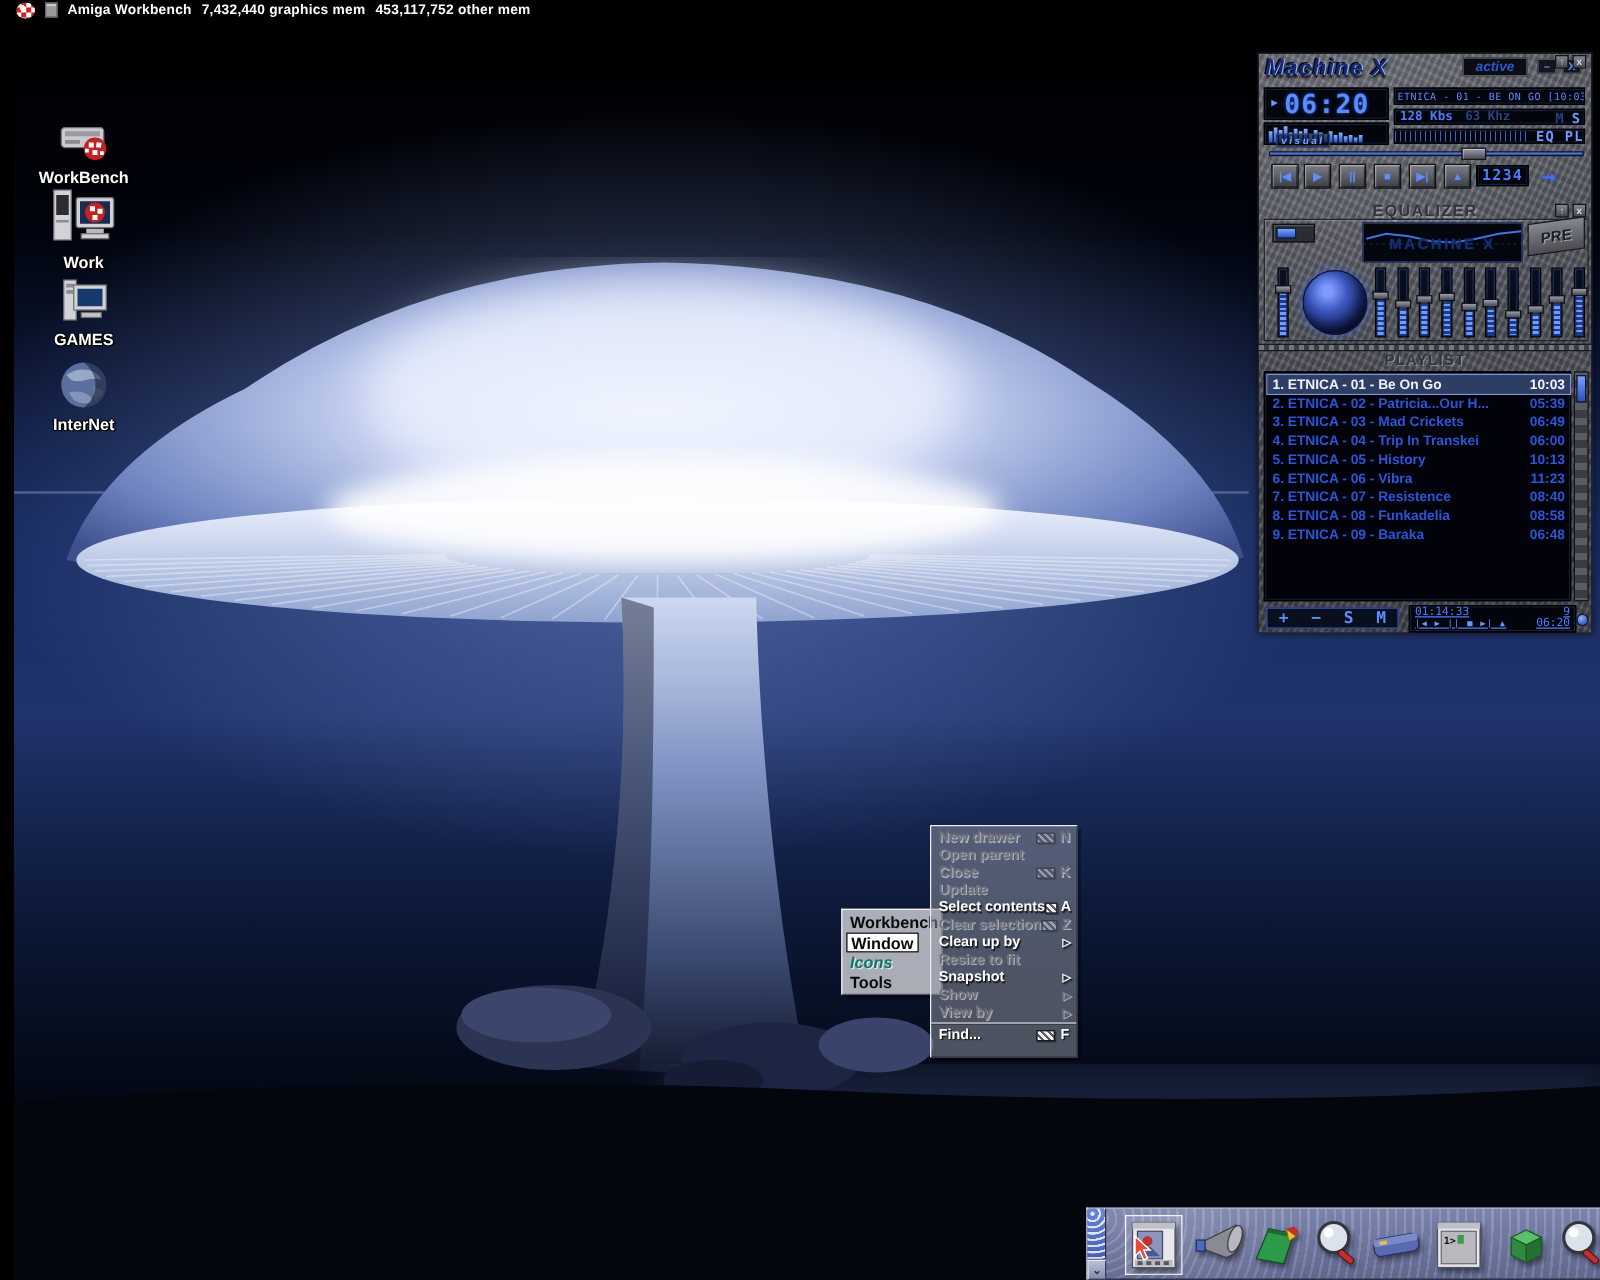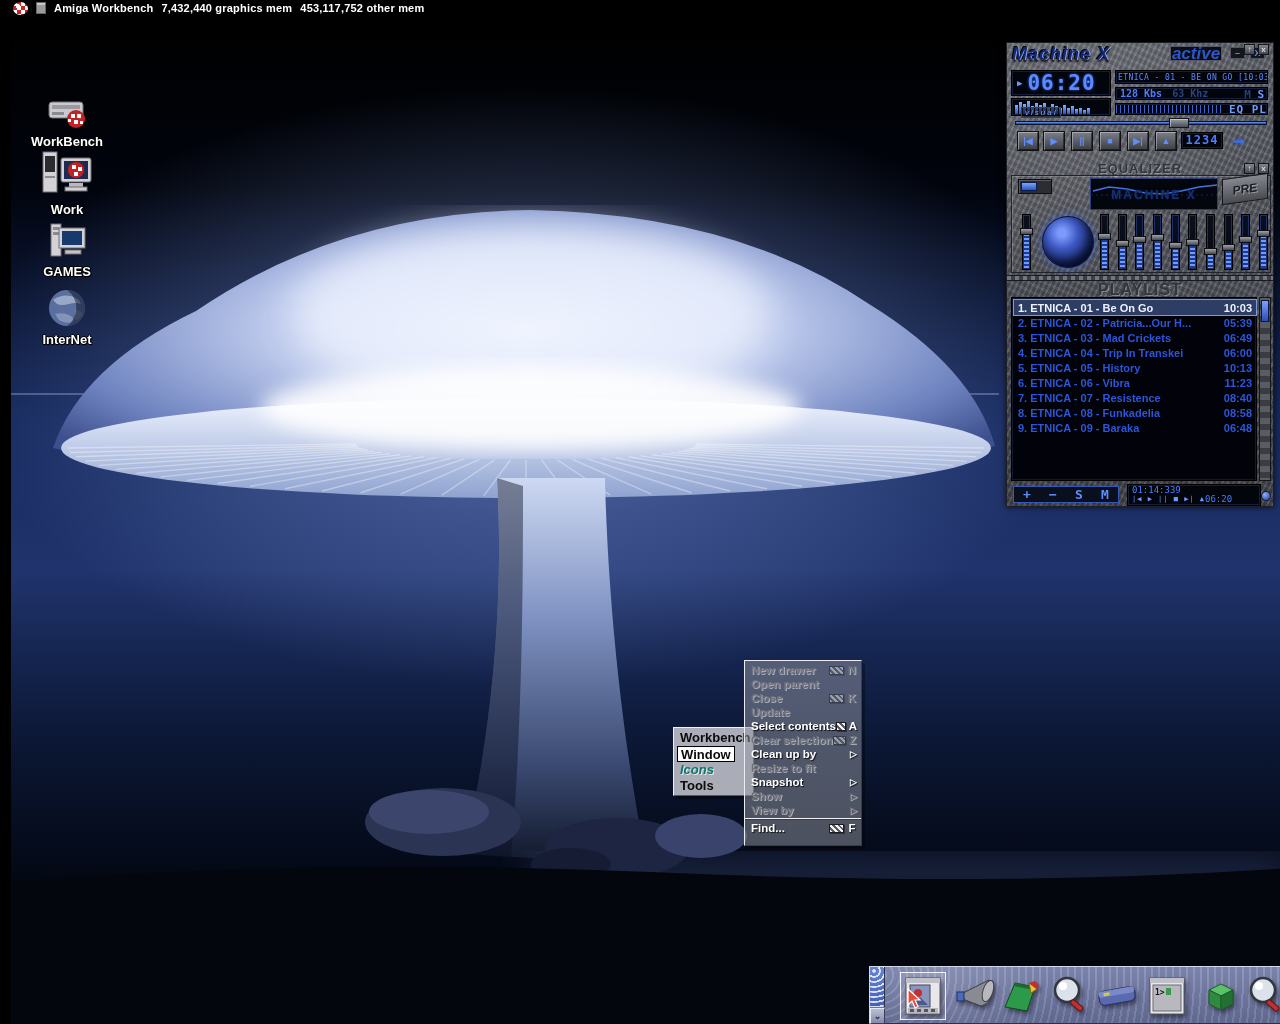--- a/index.html
+++ b/index.html
@@ -34,36 +34,36 @@
       radial-gradient(circle at 20% 10%, rgba(255,255,255,.10), transparent 45%),
       repeating-linear-gradient(115deg, rgba(255,255,255,.06) 0 2px, rgba(0,0,0,.16) 2px 5px),
       repeating-linear-gradient(25deg, rgba(255,255,255,.04) 0 3px, rgba(0,0,0,.10) 3px 7px),
       linear-gradient(180deg,#686b74,#45474e);
     border:1px solid #1e1f24;box-shadow:0 0 6px rgba(0,0,0,.7);}
   #titlebar{position:absolute;left:0;top:0;width:100%;height:24px;}
   #player-title{position:absolute;left:5px;top:1px;font-size:18px;font-weight:bold;font-style:italic;
      color:#16286b;letter-spacing:1px;
      text-shadow:1px 0 #8fb0ff,-1px -1px 0 #05070f,1px 2px 2px #05070f;}
   #active-badge{position:absolute;left:163px;top:3px;width:52px;height:15px;background:#0b0d13;
-     border:1px solid #565963;color:#2d57c9;font-weight:bold;font-style:italic;font-size:17px;
+     border:1px solid #565963;color:#2d57c9;font-weight:bold;font-style:italic;font-size:11px;
      text-align:center;line-height:14px;}
   .winbtn{position:absolute;top:4px;width:15px;height:12px;background:#14161d;border:1px solid #50535c;
      color:#5e8dff;font-size:9px;font-weight:bold;text-align:center;line-height:10px;}
   #btn-shade{right:28px;} #btn-close{right:8px;}
 
   .lcd{background:#03050c;border:1px solid #000;box-shadow:inset 0 0 0 1px #141c36;
        color:#4d7dff;font-family:"DejaVu Sans Mono",monospace;}
   #time-box{position:absolute;left:4px;top:27px;width:100px;height:26px;display:flex;align-items:center;}
   #play-state{color:#6a98ff;font-size:9px;margin-left:5px;letter-spacing:-1px;}
   #time-display{font-size:21px;font-weight:bold;color:#5c8bff;margin-left:6px;letter-spacing:1px;
       text-shadow:0 0 3px #2b56d0;}
   #spectrum-box{position:absolute;left:4px;top:55px;width:100px;height:18px;display:flex;
       align-items:flex-end;gap:1px;padding:1px 3px;}
   #spectrum-box .sbar{width:3px;background:linear-gradient(180deg,#86b0ff,#2a50c0);}
-  #visual-label{position:absolute;left:14px;top:64px;font-size:8px;font-weight:normal;font-style:italic;
+  #visual-label{position:absolute;left:14px;top:64px;font-size:8px;font-weight:bold;font-style:italic;
       color:#7fa6ff;letter-spacing:2px;background:rgba(3,5,12,.55);padding:0 3px;border:1px solid #29407c;}
   #track-box{position:absolute;left:108px;top:27px;width:153px;height:14px;display:flex;align-items:center;
       overflow:hidden;}
   #track-title{font-size:8px;white-space:nowrap;padding-left:2px;letter-spacing:.4px;color:#5d8aff;}
   #info-row{position:absolute;left:108px;top:44px;width:153px;height:13px;display:flex;
       align-items:center;font-size:10px;font-weight:bold;color:#4d7dff;font-family:"DejaVu Sans Mono",monospace;}
   #info-row .dim{color:#29437f;}
   #ms-box{position:absolute;right:3px;top:0;font-size:11px;}
   #ms-box .m{color:#23407c;} #ms-box .s{color:#6d9bff;}
   #vol-row{position:absolute;left:108px;top:60px;width:153px;height:12px;display:flex;align-items:center;}
@@ -114,21 +114,21 @@
   .eqs{position:relative;width:9px;height:56px;background:linear-gradient(180deg,#0a0f1f,#060912);
      border:1px solid #000;box-shadow:inset 0 0 0 1px #1c2f66;}
   .eqs .fill{position:absolute;left:1px;right:1px;bottom:1px;
      background:repeating-linear-gradient(180deg,#6d9bff 0 2px,#1d3a8c 2px 4px);}
   .eqs .eqthumb{position:absolute;left:-3px;width:13px;height:7px;
      background:linear-gradient(180deg,#9fa2ad,#45474f);border:1px solid #111;}
 
   #mid-sep{position:absolute;left:0;top:232px;width:100%;height:6px;
      background:repeating-linear-gradient(90deg,#74767f 0 4px,#3c3e45 4px 8px);border-top:1px solid #191a1e;border-bottom:1px solid #191a1e;}
 
-  #pl-header{position:absolute;left:0;top:238px;width:100%;height:15px;text-align:center;font-size:16px;letter-spacing:1px;}
+  #pl-header{position:absolute;left:0;top:238px;width:100%;height:15px;text-align:center;font-size:12px;letter-spacing:1px;}
   .tinybtn{position:absolute;top:1px;width:11px;height:11px;background:linear-gradient(180deg,#83868f,#45474e);
      border:1px solid #15161a;color:#d8dadf;font-size:8px;line-height:9px;text-align:center;font-weight:bold;}
   #pl-up{right:18px;} #pl-close{right:4px;}
   #eqwin-up{right:18px;top:120px;} #eqwin-close{right:4px;top:120px;}
 
   #pl-body{position:absolute;left:4px;top:254px;width:246px;height:184px;background:#02030a;
      border:1px solid #000;box-shadow:inset 0 0 0 1px #10182e;padding:2px 0 0 2px;}
   .plrow{position:relative;height:15px;display:flex;align-items:center;font-size:11px;font-weight:bold;
      color:#2d55d8;padding:0 4px;white-space:nowrap;overflow:hidden;}
   .plrow .pltext{flex:1;overflow:hidden;text-overflow:ellipsis;}
@@ -138,21 +138,21 @@
      background:repeating-linear-gradient(180deg,#5a5c64 0 6px,#3a3c42 6px 12px);border:1px solid #15161a;}
   #pl-thumb{position:absolute;left:1px;top:2px;width:8px;height:22px;
      background:linear-gradient(180deg,#7da0ff,#2b4db4);border:1px solid #0c1840;}
 
   #pl-footer{position:absolute;left:0;top:440px;width:100%;height:25px;}
   #plf-buttons{position:absolute;left:6px;top:3px;width:106px;height:17px;background:#0a0f1d;
      border:1px solid #3558b8;display:flex;justify-content:space-around;align-items:center;
      color:#5e8dff;font-weight:bold;font-size:13px;font-family:"DejaVu Sans Mono",monospace;}
   #plf-lcd{position:absolute;left:120px;top:1px;width:134px;height:22px;padding:1px 4px;
      font-size:9px;display:flex;flex-direction:column;justify-content:space-between;}
-  #plf-lcd .row{display:flex;align-items:center;line-height:9px;}
+  #plf-lcd .row{display:flex;justify-content:space-between;align-items:center;line-height:9px;text-decoration:underline;}
   #plf-mini{font-size:7px;letter-spacing:1px;color:#6a98ff;}
   #plf-knob{position:absolute;right:2px;top:8px;width:10px;height:10px;border-radius:50%;
      background:radial-gradient(circle at 35% 30%,#8fb2ff,#1d3a90);border:1px solid #0a1742;}
 
   
   #menu-strip{position:absolute;left:662px;top:727px;width:81px;height:69px;z-index:50;
      background:rgba(206,208,214,.82);border:1px solid;border-color:#f2f2f6 #55565c #55565c #f2f2f6;
      box-shadow:3px 3px 0 rgba(0,0,0,.35);font-size:13px;font-weight:bold;padding:1px 0 0 6px;}
   #menu-strip .stitle{color:#0a0a0a;white-space:nowrap;overflow:hidden;height:17px;line-height:17px;}
   #menu-strip .sitem{height:16px;line-height:15px;color:#0a0a0a;white-space:nowrap;}

